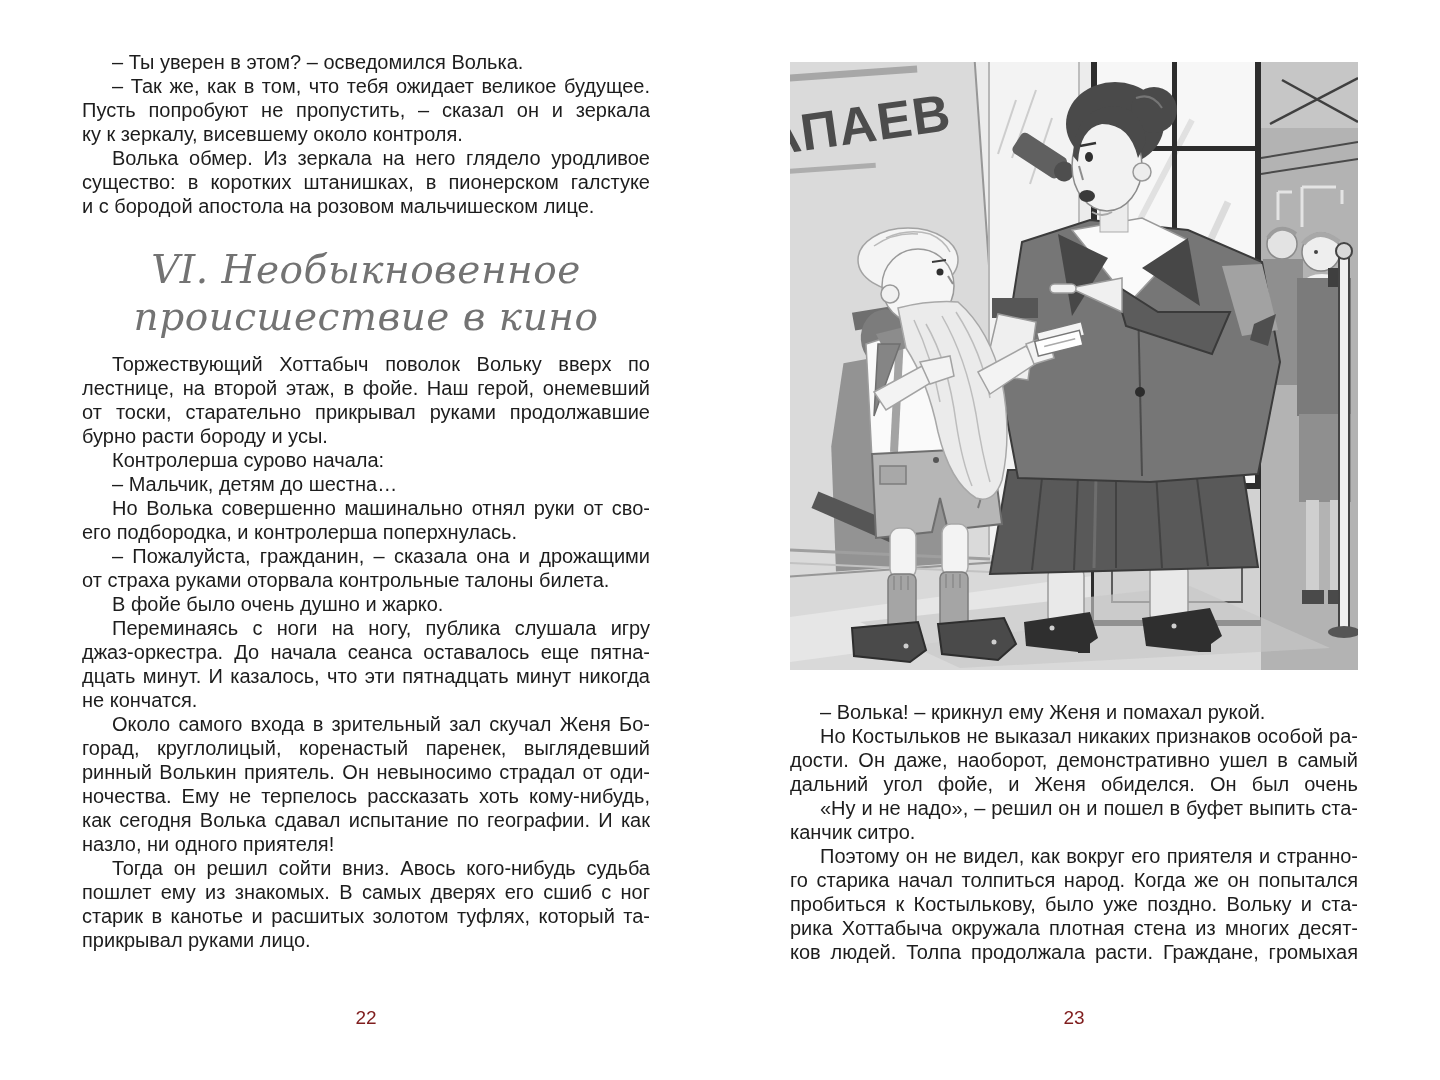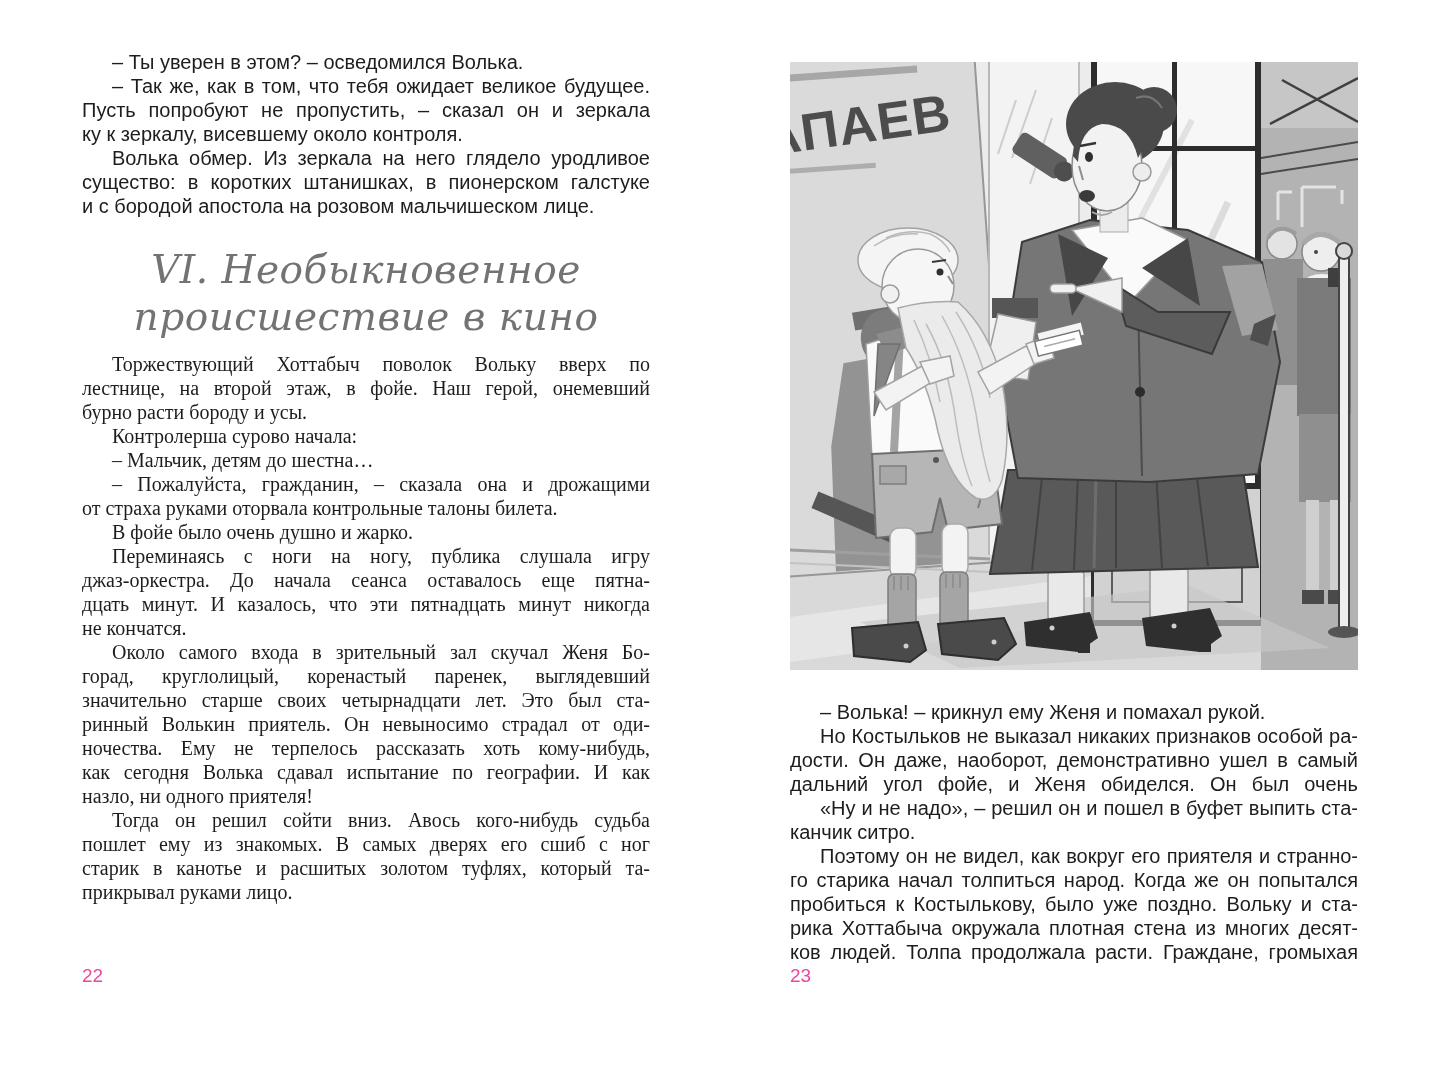--- a/index.html
+++ b/index.html
@@ -16,25 +16,25 @@
     white-space:normal;
   }
   .line.last{text-align-last:left;}
   .line.indent{text-indent:30px;}
   #left-top-text{left:82px;top:50px;}
   #chapter-heading{
     position:absolute;left:82px;top:246px;width:568px;
     text-align:center;font-family:"DejaVu Serif", serif;font-style:italic;
     font-size:39px;line-height:47px;color:#737373;letter-spacing:.5px;
   }
-  #left-body-text{left:82px;top:352px;font-family:Liberation Serif, serif;}
+  #left-body-text{left:82px;top:352px;}
   #right-body-text{left:790px;top:700px;}
   .page-number{
-    position:absolute;width:568px;text-align:left;top:964px;
-    font-size:19px;line-height:24px;color:#ec4899;
+    position:absolute;width:568px;text-align:center;top:1006px;
+    font-size:19px;line-height:24px;color:#7f1d1d;
   }
   #page-number-left{left:82px;}
   #page-number-right{left:790px;}
   #illustration{position:absolute;left:790px;top:62px;width:568px;height:608px;}
   #illustration svg{display:block;}
 </style>
 </head>
 <body>
 
 <div class="text-col" id="left-top-text">
@@ -55,45 +55,49 @@
 
 <div id="chapter-heading">
   <div>VI. Необыкновенное</div>
   <div>происшествие в кино</div>
 </div>
 
 <div class="text-col" id="left-body-text">
     <div class="para">
       <div class="line indent">Торжествующий Хоттабыч поволок Вольку вверх по</div>
       <div class="line">лестнице, на второй этаж, в фойе. Наш герой, онемевший</div>
+      <div class="line">от тоски, старательно прикрывал руками продолжавшие</div>
       <div class="line last">бурно расти бороду и усы.</div>
     </div>
     <div class="para">
       <div class="line indent last">Контролерша сурово начала:</div>
     </div>
     <div class="para">
       <div class="line indent last">– Мальчик, детям до шестна…</div>
+    </div>
+    <div class="para">
+      <div class="line indent">Но Волька совершенно машинально отнял руки от сво-</div>
+      <div class="line last">его подбородка, и контролерша поперхнулась.</div>
     </div>
     <div class="para">
       <div class="line indent">– Пожалуйста, гражданин, – сказала она и дрожащими</div>
       <div class="line last">от страха руками оторвала контрольные талоны билета.</div>
     </div>
     <div class="para">
       <div class="line indent last">В фойе было очень душно и жарко.</div>
     </div>
     <div class="para">
       <div class="line indent">Переминаясь с ноги на ногу, публика слушала игру</div>
       <div class="line">джаз-оркестра. До начала сеанса оставалось еще пятна-</div>
       <div class="line">дцать минут. И казалось, что эти пятнадцать минут никогда</div>
       <div class="line last">не кончатся.</div>
     </div>
     <div class="para">
       <div class="line indent">Около самого входа в зрительный зал скучал Женя Бо-</div>
       <div class="line">горад, круглолицый, коренастый паренек, выглядевший</div>
-      <div class="line">значительно старше своих четырнадцати лет. Это был ста-</div>
       <div class="line">ринный Волькин приятель. Он невыносимо страдал от оди-</div>
       <div class="line">ночества. Ему не терпелось рассказать хоть кому-нибудь,</div>
       <div class="line">как сегодня Волька сдавал испытание по географии. И как</div>
       <div class="line last">назло, ни одного приятеля!</div>
     </div>
     <div class="para">
       <div class="line indent">Тогда он решил сойти вниз. Авось кого-нибудь судьба</div>
       <div class="line">пошлет ему из знакомых. В самых дверях его сшиб с ног</div>
       <div class="line">старик в канотье и расшитых золотом туфлях, который та-</div>
       <div class="line last">прикрывал руками лицо.</div>

